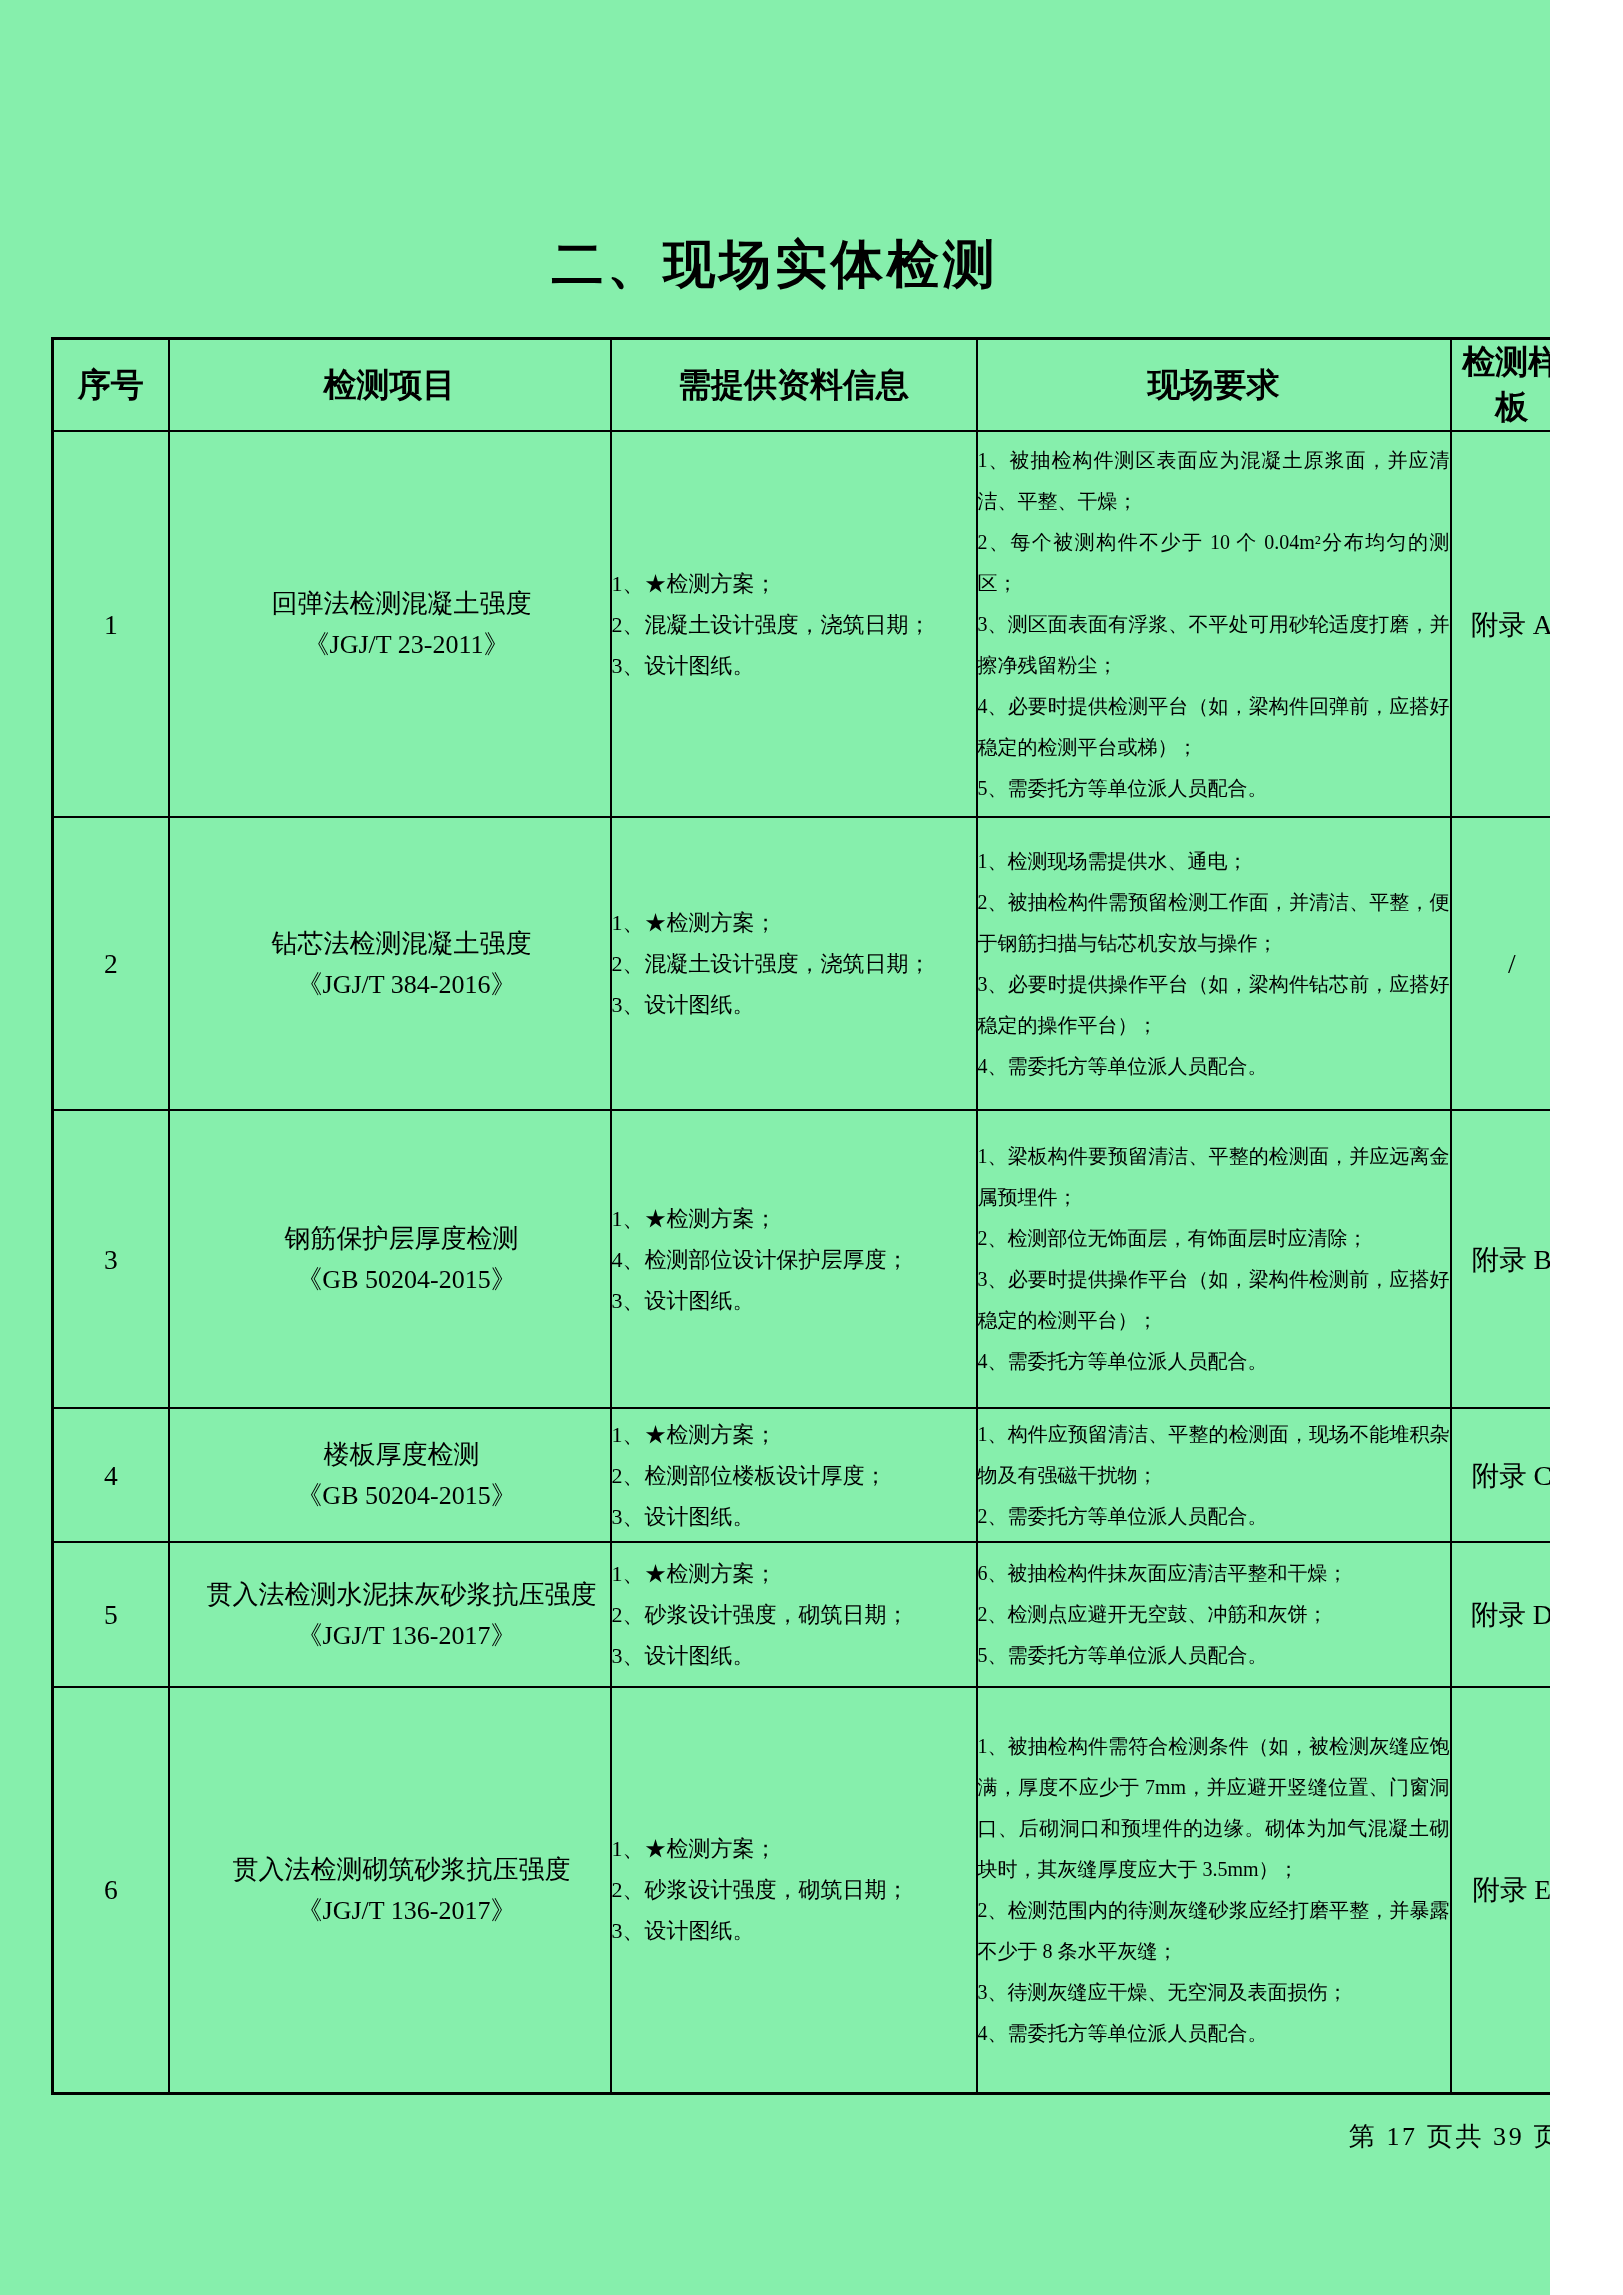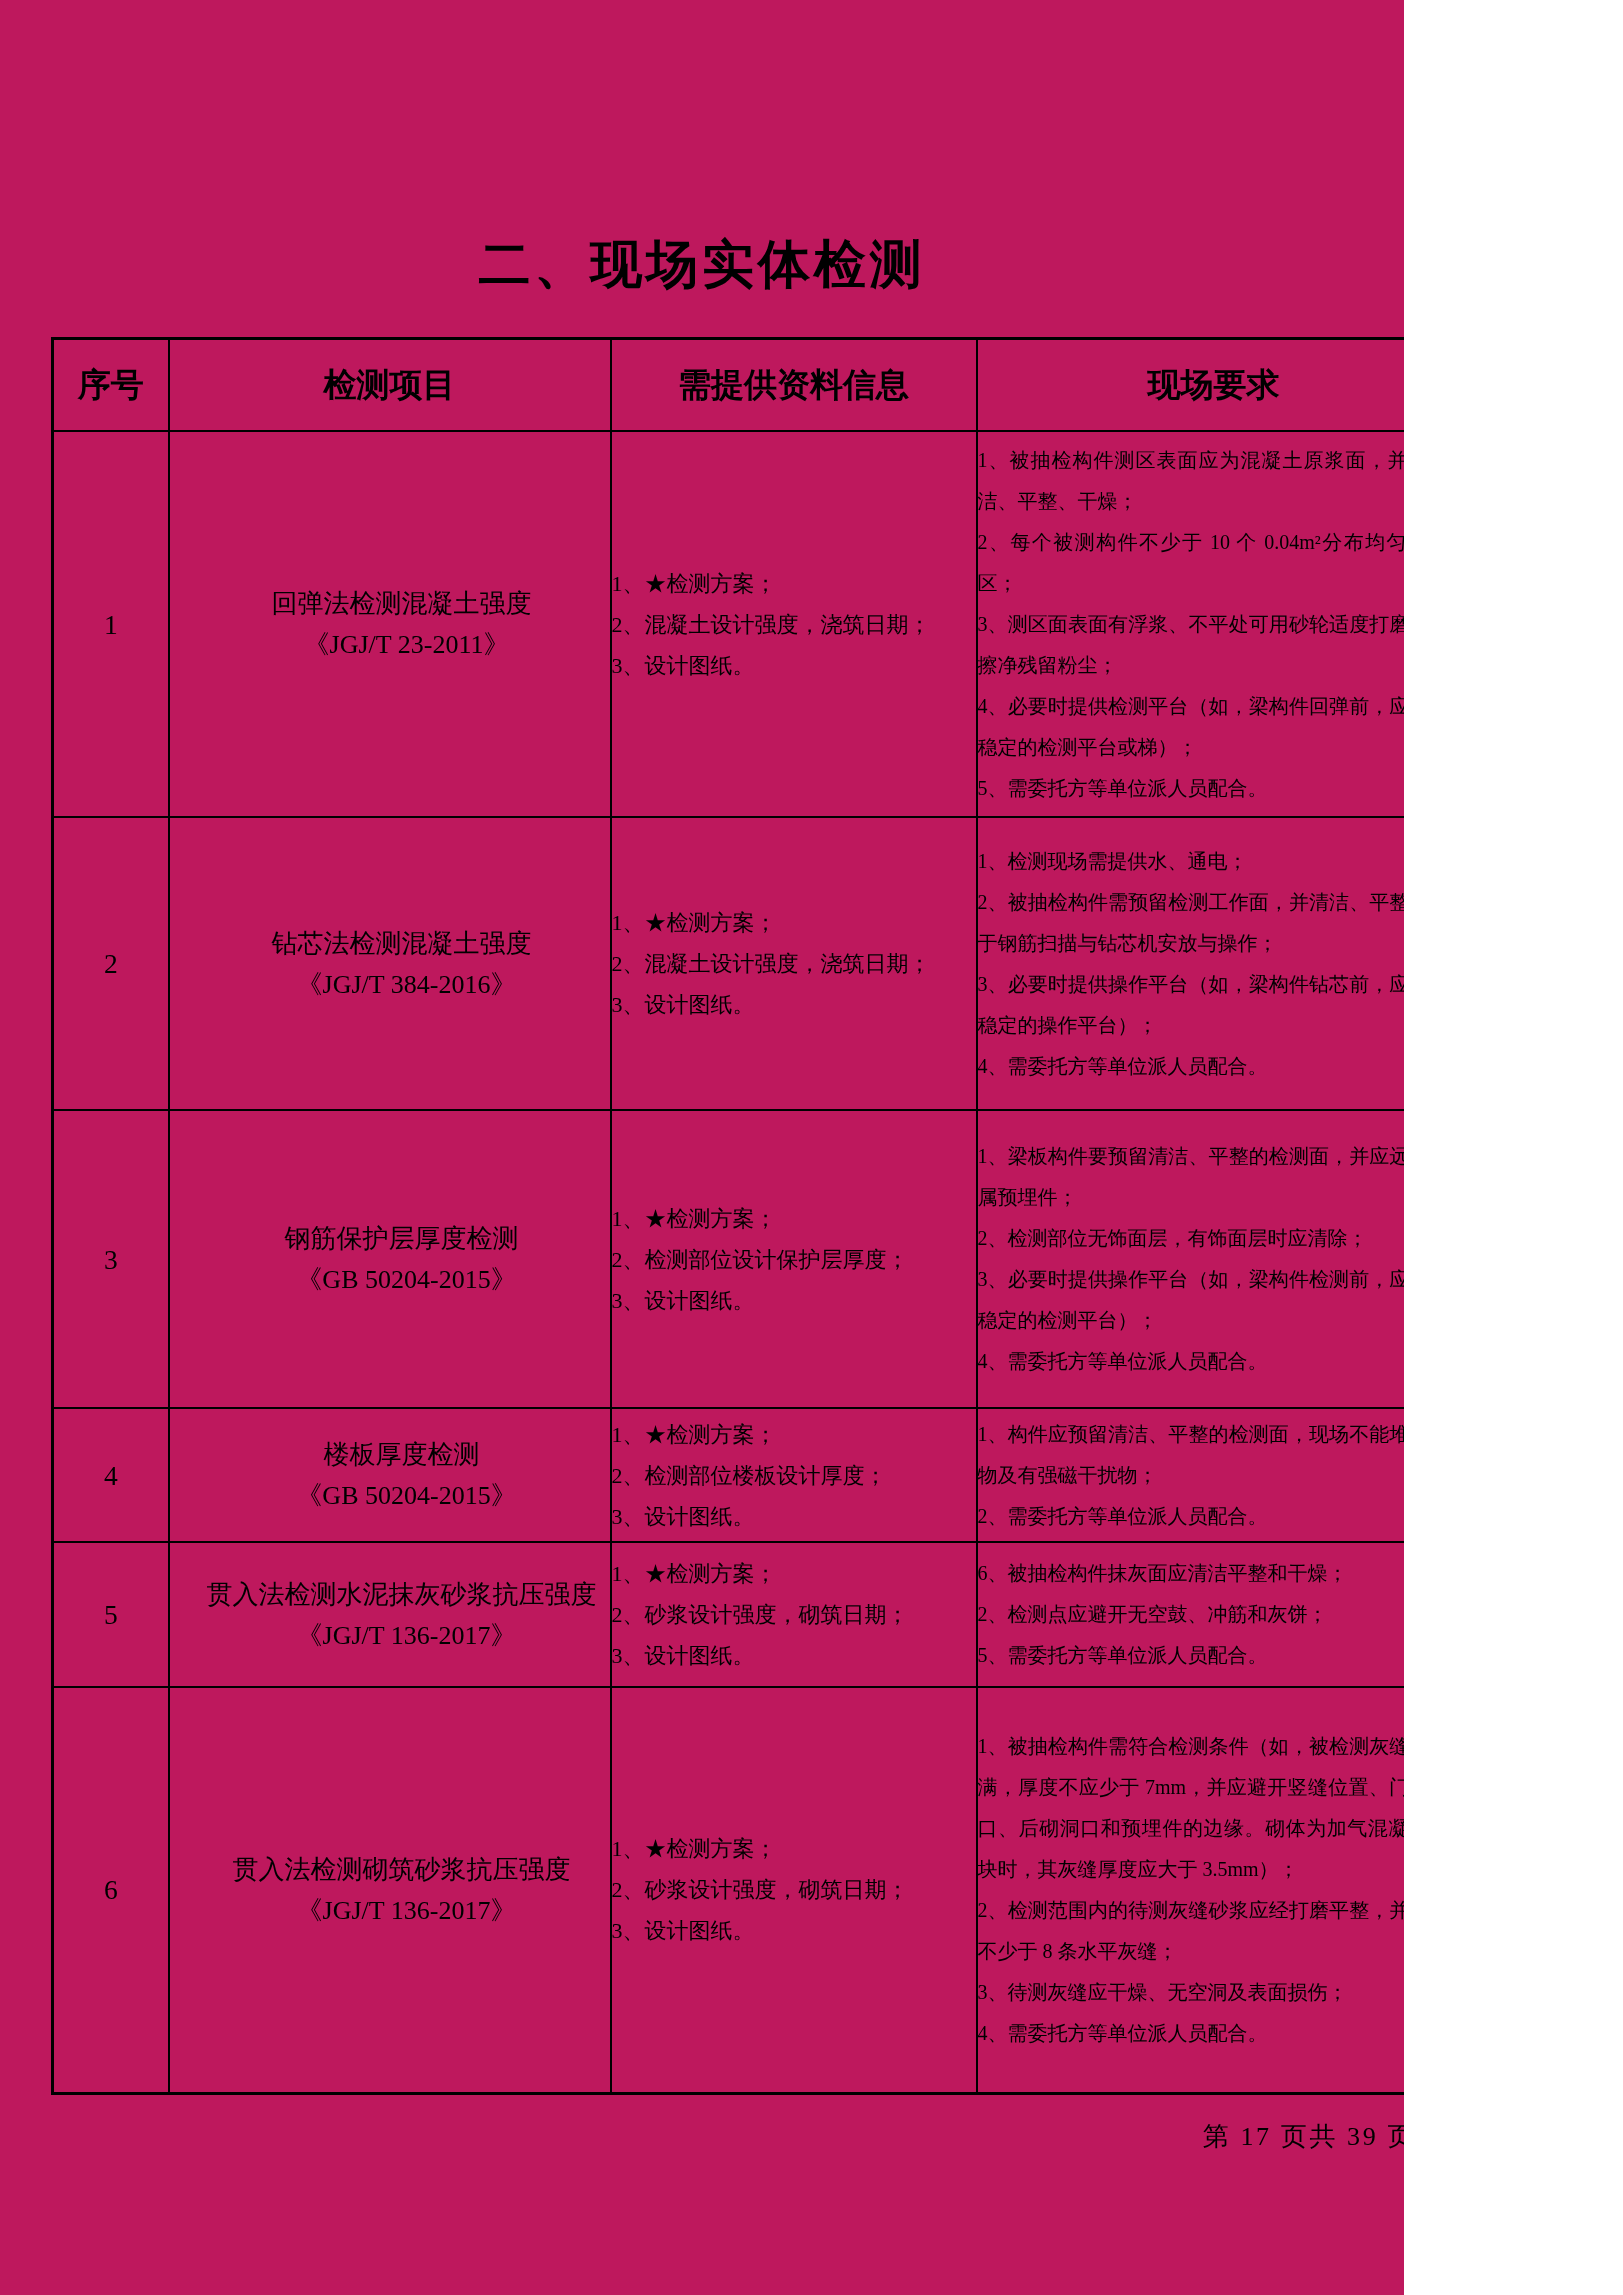--- a/index.html
+++ b/index.html
@@ -2,23 +2,23 @@
 <html style="font-size:10.5px"><head>
 <meta charset="utf-8">
 <style>
   html, body {
     margin: 0;
     padding: 0;
     background: #ffffff;
   }
   .page {
     position: relative;
-    width: 1404px;
+    width: 1550px;
     height: 2295px;
-    background: #be185d;
+    background: #86efac;
     color: #000000;
     font-family: "Liberation Serif", "DejaVu Serif", serif;
     overflow: hidden;
   }
   .title {
     position: absolute;
     top: 230px;
     left: 0;
     width: 100%;
     text-align: center;
@@ -159,21 +159,21 @@
           <td class="sample-cell">/</td>
         </tr>
         <tr class="r3">
           <td class="no-cell">3</td>
           <td class="item-cell">
             <div class="item-name">钢筋保护层厚度检测</div>
             <div class="item-std">《GB 50204-2015》</div>
           </td>
           <td class="mat-cell">
             <div class="mat-line">1、★检测方案；</div>
-            <div class="mat-line">2、检测部位设计保护层厚度；</div>
+            <div class="mat-line">4、检测部位设计保护层厚度；</div>
             <div class="mat-line">3、设计图纸。</div>
           </td>
           <td class="req-cell">
             <div class="req-line">1、梁板构件要预留清洁、平整的检测面，并应远离金属预埋件；</div>
             <div class="req-line">2、检测部位无饰面层，有饰面层时应清除；</div>
             <div class="req-line">3、必要时提供操作平台（如，梁构件检测前，应搭好稳定的检测平台）；</div>
             <div class="req-line">4、需委托方等单位派人员配合。</div>
           </td>
           <td class="sample-cell">附录 B</td>
         </tr>

